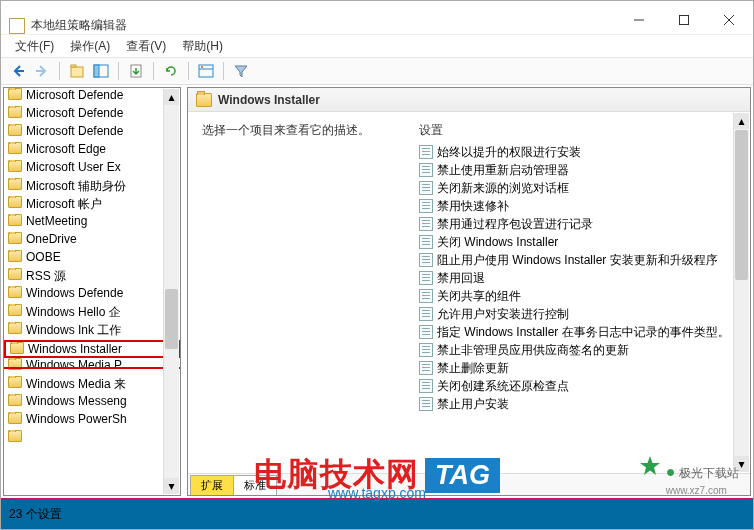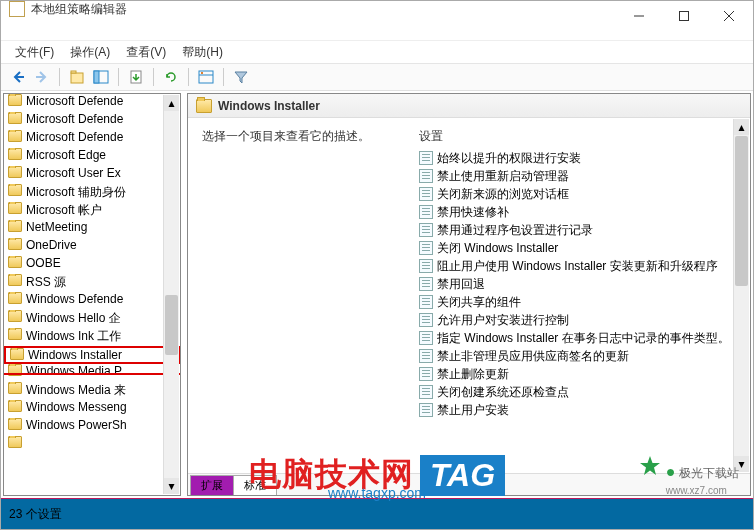--- a/index.html
+++ b/index.html
@@ -1,19 +1,19 @@
 <!DOCTYPE html>
 <html><head>
 <meta charset="utf-8">
 <style>
 * { box-sizing: border-box; margin: 0; padding: 0; font-family: "Microsoft YaHei", "Segoe UI", sans-serif; font-size: 12px; }
 body { width: 754px; height: 530px; background: #fff; border: 1px solid #aaa; display: flex; flex-direction: column; overflow: hidden; position: relative; }
 
 
-.title-bar { height: 40px; display: flex; align-items: flex-start; padding: 0 2px 0 8px; border-bottom: 1px solid #eee; }
+.title-bar { height: 34px; display: flex; align-items: flex-end; padding: 0 2px 0 8px; border-bottom: 1px solid #eee; }
 .title-bar .app-icon { width: 16px; height: 16px; margin-right: 6px; border: 1px solid #c0a050; background: #fff; }
 .title-bar .title { flex: 1; color: #333; }
 .win-btns { display: flex; }
 .win-btn { width: 45px; height: 29px; display: flex; align-items: center; justify-content: center; color: #333; }
 .win-btn svg { width: 10px; height: 10px; }
 
 
 .menu-bar { height: 22px; display: flex; align-items: flex-end; padding: 0 6px; }
 .menu-item { padding: 2px 8px; color: #333; }
 
@@ -44,42 +44,42 @@
 .desc-col { width: 185px; }
 .desc-col .desc { color: #333; }
 .settings-col { flex: 1; margin-left: 32px; }
 .col-header { color: #333; margin-bottom: 4px; }
 .setting-item { display: flex; align-items: center; height: 18px; gap: 4px; white-space: nowrap; }
 .setting-item .policy-icon { width: 14px; height: 14px; flex-shrink: 0; }
 
 .tabs { height: 22px; display: flex; align-items: flex-end; padding-left: 2px; border-top: 1px solid #ddd; background: #f8f8f8; }
 .tab { padding: 2px 10px; border: 1px solid #aaa; border-bottom: none; background: #fff; margin-right: -1px; font-size: 11px; }
 .tab.active { background: #fff; }
-.tab.inactive { background: #a21caf; }
+.tab.inactive { background: #fde047; }
 
 .status-bar { height: 31px; border-top: 1px solid #be185d; display: flex; align-items: center; padding: 0 8px; background: #0369a1; }
 
 
 .folder-icon { position: relative; background: linear-gradient(#ffe9a8,#f0c95a); border: 1px solid #c8a030; border-radius: 1px; }
 .folder-icon::before { content: ""; position: absolute; top: -3px; left: 0; width: 40%; height: 3px; background: #f0c95a; border: 1px solid #c8a030; border-bottom: none; border-radius: 1px 1px 0 0; }
 
 
 .policy-icon { border: 1px solid #8aa; background: #f5fbff; position: relative; }
 .policy-icon::before { content:""; position:absolute; left:2px; top:2px; right:2px; height:1px; background:#8aa; box-shadow: 0 3px 0 #8aa, 0 6px 0 #8aa; }
 
 
 .vscroll { position: absolute; right: 1px; top: 1px; bottom: 1px; width: 16px; background: #f0f0f0; border-left: 1px solid #ddd; }
 .vscroll .arrow { height: 16px; background: #e6e6e6; display: flex; align-items: center; justify-content: center; }
 .vscroll .thumb { position: absolute; left: 1px; right: 1px; background: #c8c8c8; border-radius: 2px; }
 
 
 .watermarks { position: absolute; left: 0; right: 0; bottom: 24px; height: 60px; pointer-events: none; display:flex; align-items:center; justify-content:center; gap: 0; }
 .wm1 { color: #e02020; font-size: 32px; font-weight: bold; font-family: SimHei, sans-serif; letter-spacing: 1px; }
 .wm-url { color: #1a80c8; font-size: 14px; position:absolute; bottom: 4px; left: 50%; transform: translateX(-50%); }
-.wm-tag { background: #1a80c8; color: #fff; font-size: 32px; font-weight: bold; padding: 2px 10px; font-style: italic; margin-left: 6px; }
+.wm-tag { background: #1a80c8; color: #fff; font-size: 27px; font-weight: bold; padding: 2px 10px; font-style: italic; margin-left: 6px; }
 .wm-star { position:absolute; right: 92px; bottom: 28px; }
 .wm-right { position:absolute; right: 14px; bottom: 8px; color:#666; font-size: 13px; }
 .wm-right .dot { color:#2aa04a; font-size:16px; }
 </style>
 </head>
 <body>
 
 <div class="title-bar">
   <div class="app-icon"></div>
   <div class="title">本地组策略编辑器</div>

